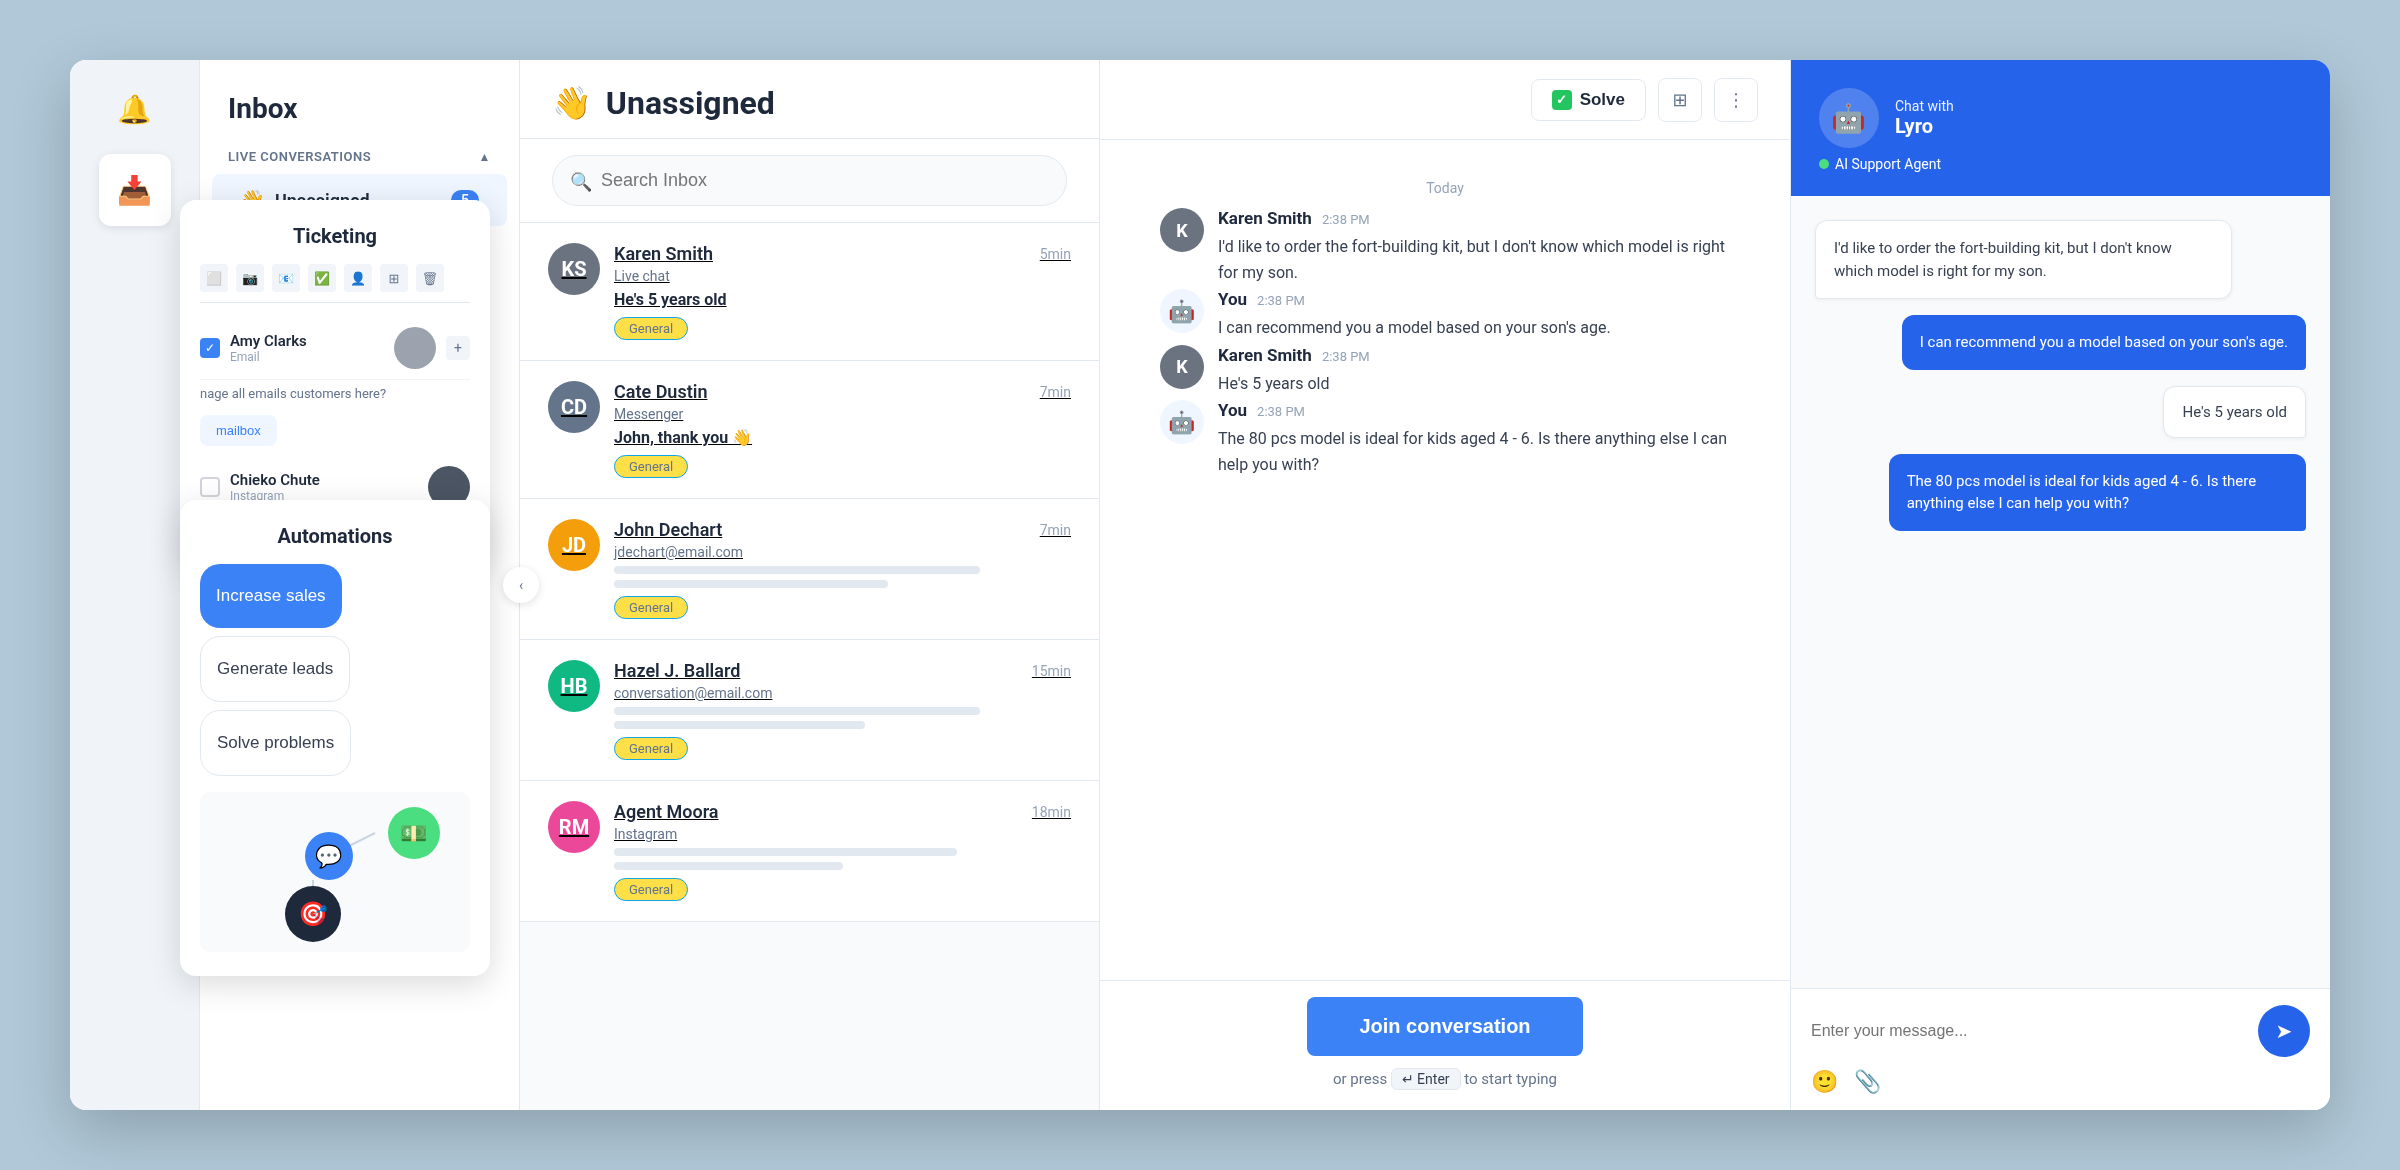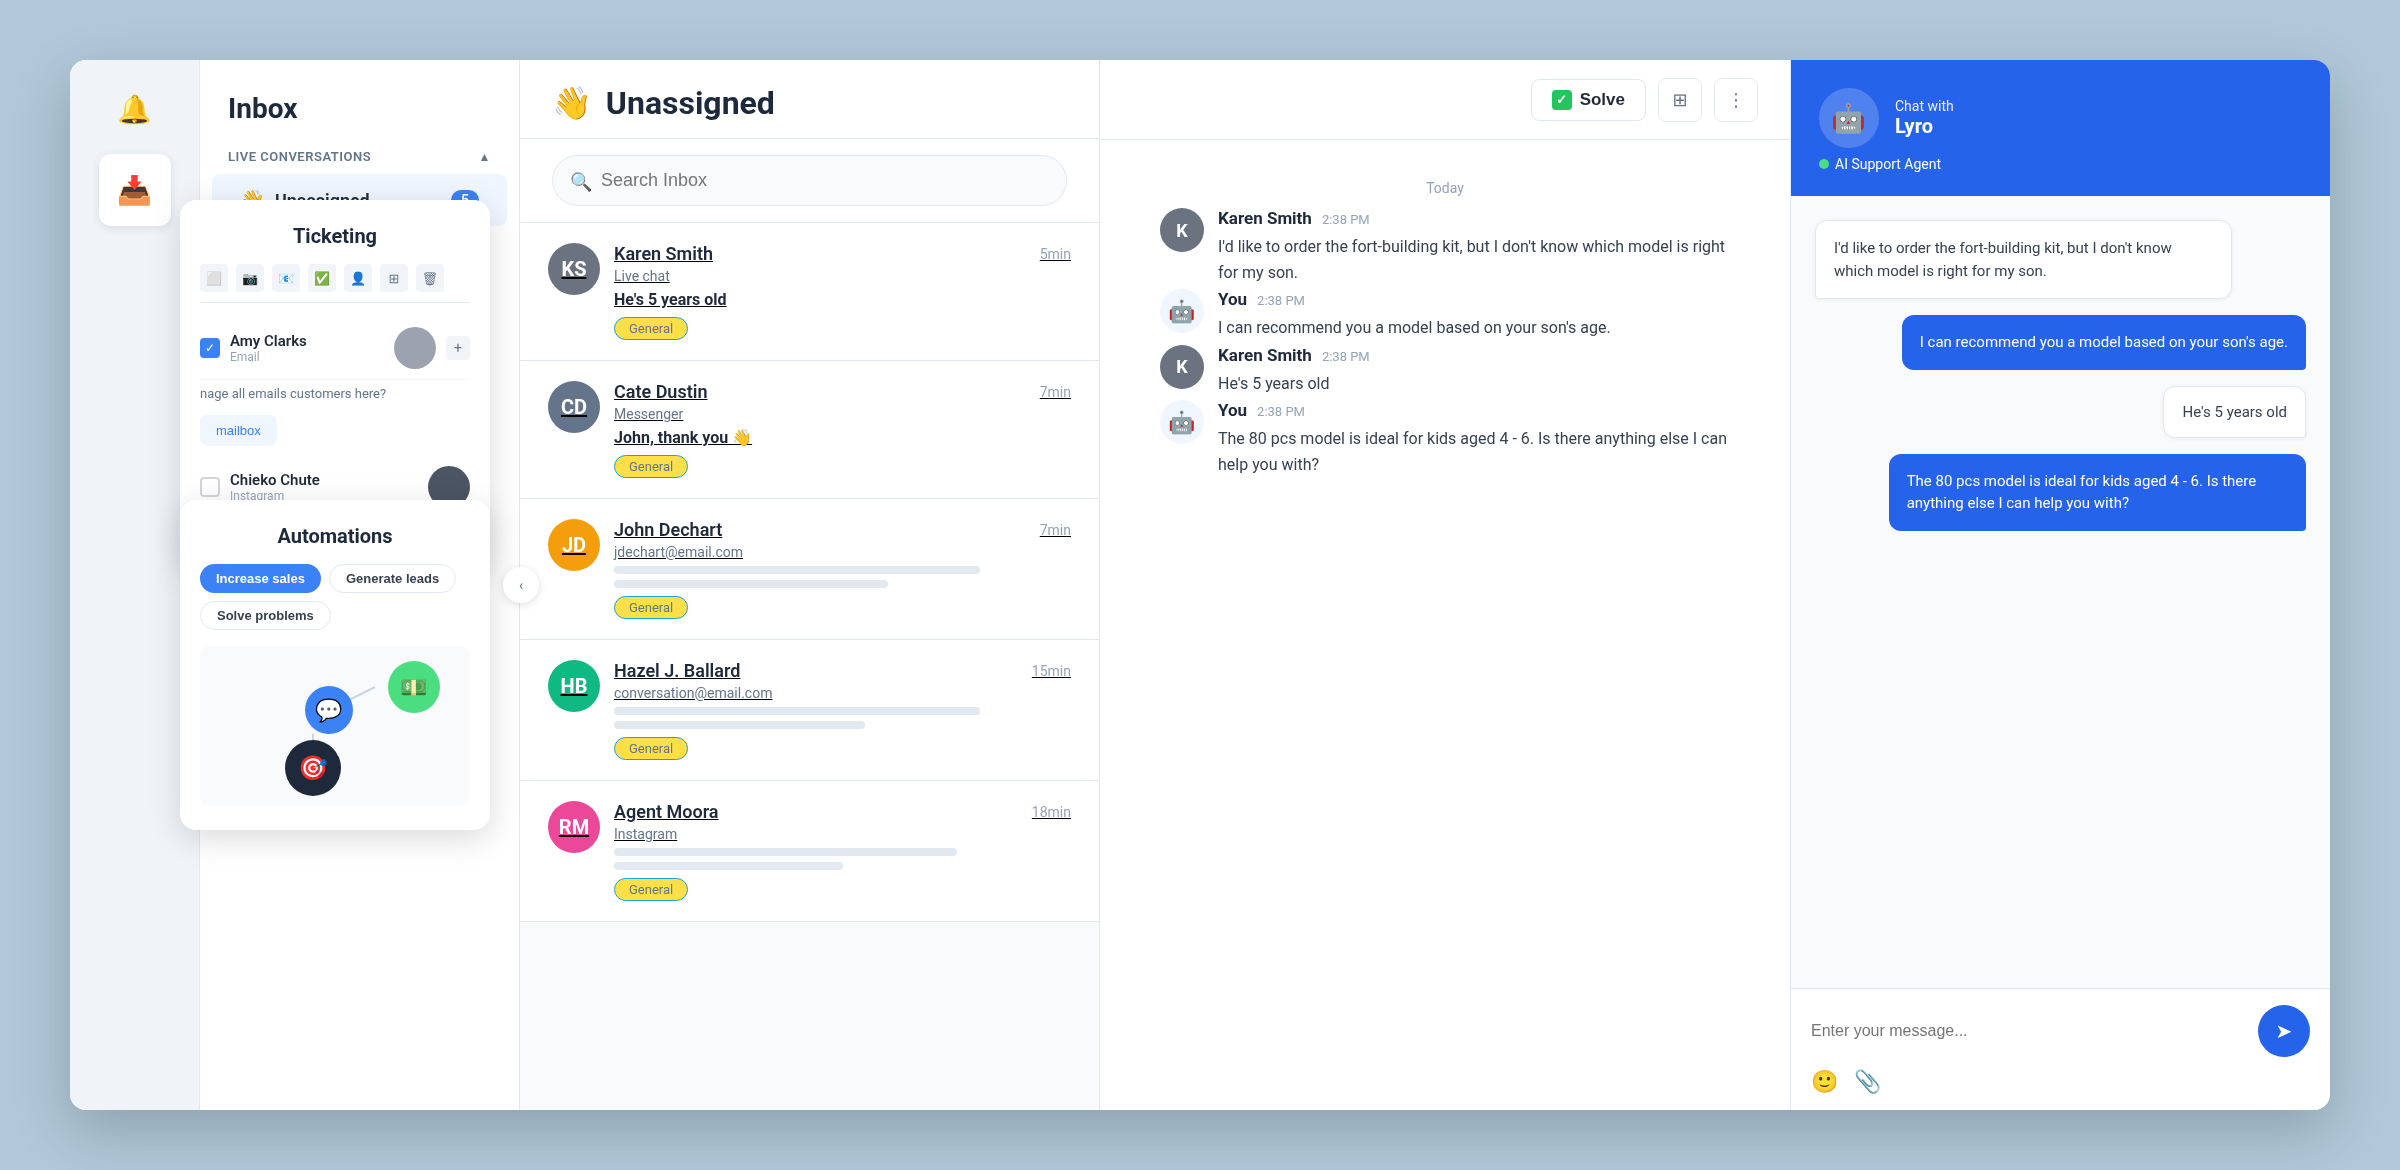--- a/index.html
+++ b/index.html
@@ -601,24 +601,24 @@
       text-align: center;
       margin-bottom: 16px;
     }
     .automations-tags {
       display: flex;
       flex-wrap: wrap;
       gap: 8px;
       margin-bottom: 16px;
     }
     .auto-tag {
-      padding: 6px 16px;
+      padding: 22px 16px;
       border-radius: 20px;
-      font-size: 13px;
-      font-weight: 700;
+      font-size: 17px;
+      font-weight: 400;
       cursor: pointer;
       border: none;
     }
     .auto-tag-blue { background: #3b82f6; color: #fff; }
     .auto-tag-outline { background: #fff; color: #374151; border: 1.5px solid #e2e8f0; }
     .automations-canvas {
       width: 100%;
       height: 160px;
       background: #f8fafc;
       border-radius: 10px;
@@ -910,20 +910,30 @@
         <div class="chat-msg-content">
           <div class="chat-msg-header">
             <span class="chat-msg-name">You</span>
             <span class="chat-msg-time">2:38 PM</span>
           </div>
           <div class="chat-msg-text">The 80 pcs model is ideal for kids aged 4 - 6. Is there anything else I can help you with?</div>
         </div>
       </div>
     </div>
 
+    <div class="chat-footer">
+      <button class="join-btn">Join conversation</button>
+      <div class="press-hint">
+        <span>or press</span>
+        <span class="enter-key">
+          <span>↵ Enter</span>
+        </span>
+        <span>to start typing</span>
+      </div>
+    </div>
   </div>
 
   <div class="ai-panel">
     <div class="ai-header">
       <div class="ai-header-top">
         <div class="ai-avatar">🤖</div>
         <div class="ai-header-info">
           <div class="ai-subtitle">Chat with</div>
           <div class="ai-name">Lyro</div>
         </div>

